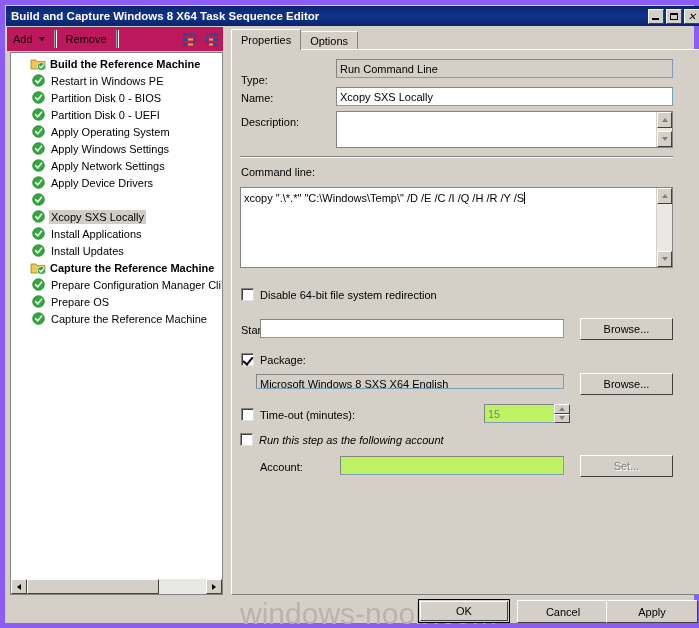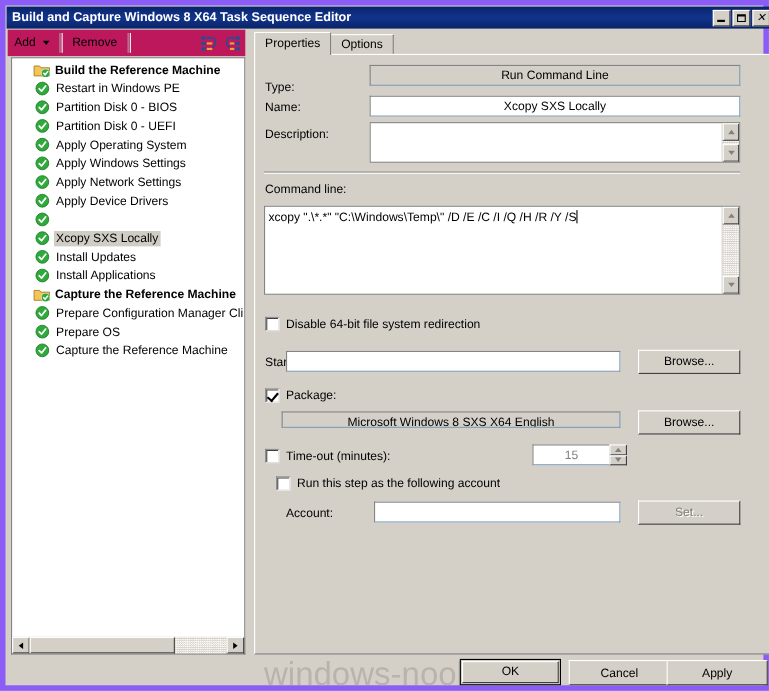--- a/index.html
+++ b/index.html
@@ -207,24 +207,23 @@
     background: #fff;
     border: 1px solid #7f9db9;
     border-top-color: #848484;
     border-left-color: #848484;
     box-sizing: border-box;
     font-size: 11px;
     line-height: 16px;
     padding: 1px 3px;
     white-space: nowrap;
     overflow: hidden;
-    text-align: center;
   }
   .inp.readonly { background: #d4d0c8; }
-  .inp.disabled { background: #ffffff; color: #808080; }
+  .inp.disabled { background: #bef264; color: #808080; }
   .btn {
     position: absolute;
     background: #d4d0c8;
     border-top: 1px solid #fff;
     border-left: 1px solid #fff;
     border-right: 1px solid #404040;
     border-bottom: 1px solid #404040;
     box-sizing: border-box;
     font-size: 11px;
     text-align: center;
@@ -485,32 +484,32 @@
       </div>
 
       <div class="trow child">
         <span class="icn">
           <svg class="check-ico" viewBox="0 0 16 16">
               <circle cx="8" cy="8" r="6.6" fill="#fff"></circle>
               <circle cx="8" cy="8" r="6.2" fill="#2eaa3a" stroke="#1d7a27" stroke-width="0.8"></circle>
               <path d="M5 8.2 l2.2 2.3 l4 -5" stroke="#fff" stroke-width="1.7" fill="none" stroke-linecap="round" stroke-linejoin="round"></path>
             </svg>
         </span>
+        <span class="lbl">Install Applications</span>
+      </div>
+
+      <div class="trow child">
+        <span class="icn">
+          <svg class="check-ico" viewBox="0 0 16 16">
+              <circle cx="8" cy="8" r="6.6" fill="#fff"></circle>
+              <circle cx="8" cy="8" r="6.2" fill="#2eaa3a" stroke="#1d7a27" stroke-width="0.8"></circle>
+              <path d="M5 8.2 l2.2 2.3 l4 -5" stroke="#fff" stroke-width="1.7" fill="none" stroke-linecap="round" stroke-linejoin="round"></path>
+            </svg>
+        </span>
         <span class="lbl">Install Updates</span>
-      </div>
-
-      <div class="trow child">
-        <span class="icn">
-          <svg class="check-ico" viewBox="0 0 16 16">
-              <circle cx="8" cy="8" r="6.6" fill="#fff"></circle>
-              <circle cx="8" cy="8" r="6.2" fill="#2eaa3a" stroke="#1d7a27" stroke-width="0.8"></circle>
-              <path d="M5 8.2 l2.2 2.3 l4 -5" stroke="#fff" stroke-width="1.7" fill="none" stroke-linecap="round" stroke-linejoin="round"></path>
-            </svg>
-        </span>
-        <span class="lbl">Install Applications</span>
       </div>
 
       <div class="trow group">
         <span class="icn">
           <svg class="folder-ico" viewBox="0 0 16 16">
             <path d="M1 4 h5 l1.2 1.6 H15 V13 H1 Z" fill="#f5c457" stroke="#a07d22" stroke-width="0.8"></path>
             <circle cx="11.5" cy="10.5" r="4" fill="#fff"></circle>
             <circle cx="11.5" cy="10.5" r="3.6" fill="#2eaa3a"></circle>
             <path d="M9.7 10.6 l1.3 1.4 l2.4 -2.9" stroke="#fff" stroke-width="1.4" fill="none" stroke-linecap="round"></path>
           </svg>
@@ -638,21 +637,21 @@
     <div class="inp disabled" style="left:252px; top:354px; width:71px; height:19px;">15</div>
     <div class="spinner" style="left:322px; top:354px; height:19px;">
       <div class="sb-btn">
           <span class="arr arr-u dis"></span>
         </div>
       <div class="sb-btn">
           <span class="arr arr-d dis"></span>
         </div>
     </div>
 
-    <div class="cbrow" style="left:19px; top:383px;">
+    <div class="cbrow" style="left:8px; top:383px;font-style:italic;">
       <span class="cbox"></span>
       <span>Run this step as the following account</span>
     </div>
 
     <div class="fld-label" style="left:28px; top:411px;">Account:</div>
     <div class="inp disabled" style="left:108px; top:406px; width:224px; height:19px;"></div>
     <div class="btn disabled" style="left:348px; top:405px; width:93px; height:22px;">
       <span class="inner">Set...</span>
     </div>
 

